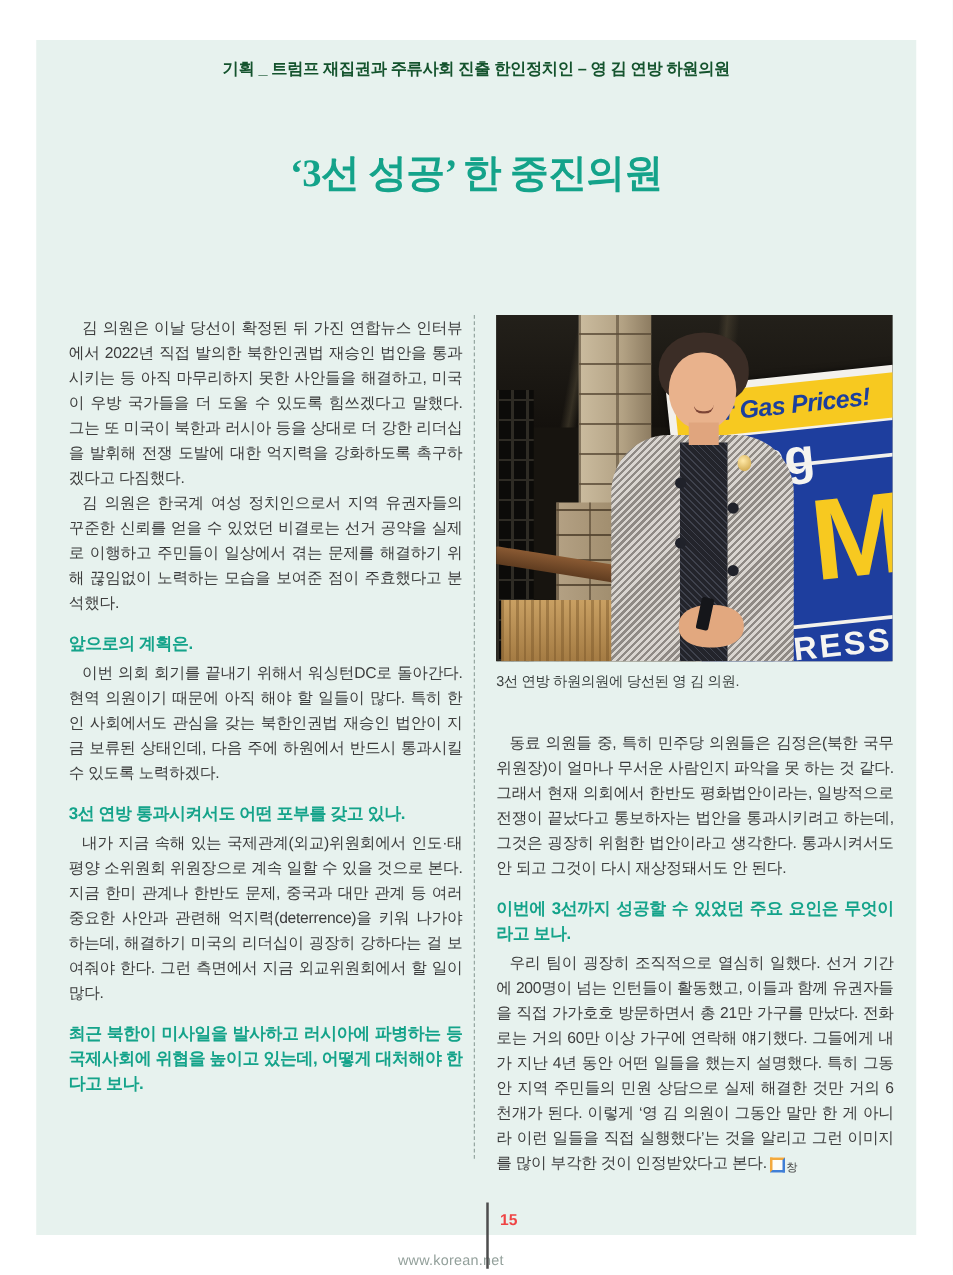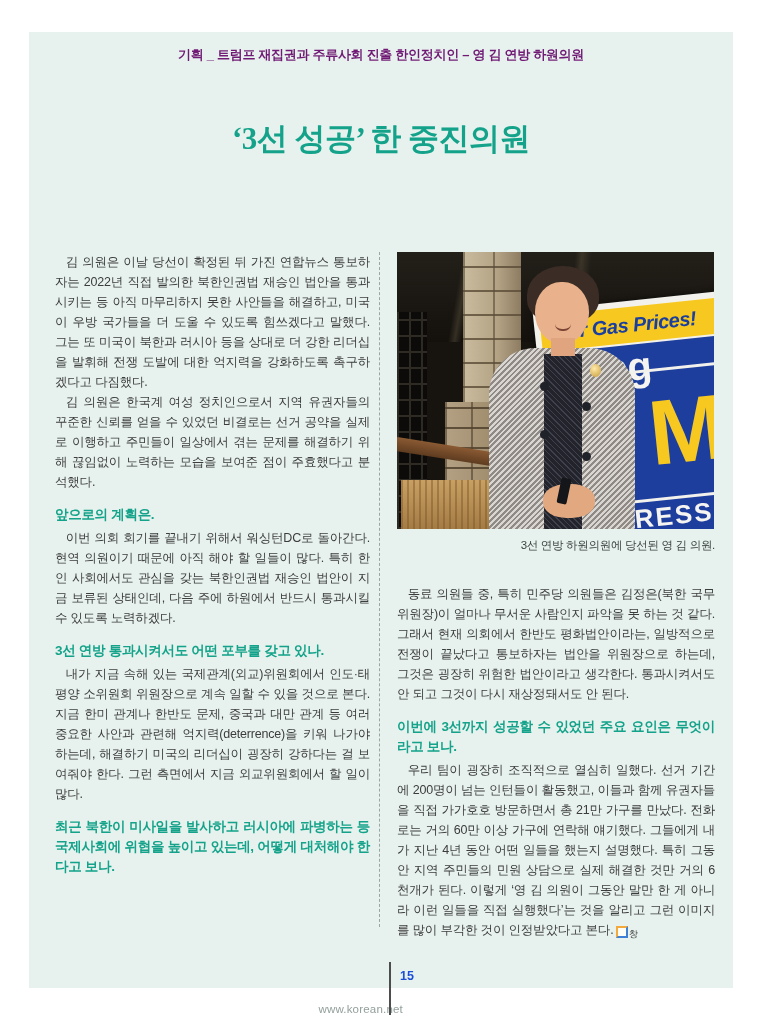--- a/index.html
+++ b/index.html
@@ -12,21 +12,21 @@
 
   
   .panel {
     position:absolute; left:29px; top:32px; width:704px; height:956px;
     background:#e7f2ee;
   }
 
   
   .kicker {
     position:absolute; left:0; top:14px; width:100%;
-    text-align:center; font-size:13px; font-weight:bold; color:#701a75;
+    text-align:center; font-size:13px; font-weight:bold; color:#14532d;
     letter-spacing:-0.3px;
   }
 
   
   .title {
     position:absolute; left:0; top:84px; width:100%;
     text-align:center; color:#14a38a;
     font-family:"Liberation Serif","DejaVu Serif",serif;
     font-weight:bold; font-size:31px; line-height:46px; letter-spacing:-0.5px;
   }
@@ -170,21 +170,21 @@
   .ph-hands {
     position:absolute; left:146px; top:232px; width:52px; height:34px;
     background:#e2a87f; border-radius:45%;
   }
   .ph-phone {
     position:absolute; left:162px; top:226px; width:10px; height:26px;
     background:#15161a; border-radius:2px; transform:rotate(12deg);
   }
 
   .caption {
-    margin-top:9px; font-size:11.5px; color:#3d4341; letter-spacing:-0.3px;text-align:right;
+    margin-top:9px; font-size:11.5px; color:#3d4341; letter-spacing:-0.3px;
   }
   .first-answer { margin-top:31px; }
 
   .end-mark {
     display:inline-block; width:12px; height:12px; margin-left:3px;
     background:#fdfdf8;
     border:2px solid #f3a93c;
     border-right-color:#3f7fd6; border-bottom-color:#3f7fd6;
     font-size:9px; line-height:12px; text-align:center; color:#444;
     vertical-align:-3px;
@@ -193,39 +193,39 @@
   
   .footer-site {
     position:absolute; left:214px; top:971px; width:160px; text-align:right;
     font-size:11.5px; color:#93a09b; letter-spacing:0.2px;
   }
   .footer-bar {
     position:absolute; left:389px; top:962px; width:2px; height:53px; background:#4d4d4d;
   }
   .footer-page {
     position:absolute; left:400px; top:969px;
-    font-size:12.5px; font-weight:bold; color:#1d4ed8;
+    font-size:12.5px; font-weight:bold; color:#ef4444;
   }
 </style>
 </head>
 <body>
 
 <div class="sheet">
   <div class="panel">
 
     <div class="kicker">기획 _ 트럼프 재집권과 주류사회 진출 한인정치인 – 영 김 연방 하원의원</div>
 
     <h1 class="title">
       <span>‘3선 성공’ 한 중진의원</span><br>
     </h1>
 
     <div class="columns">
 
       <div class="col-left">
-        <p class="body-p indent">김 의원은 이날 당선이 확정된 뒤 가진 연합뉴스 통보하자는 2022년 직접 발의한 북한인권법 재승인 법안을 통과시키는 등 아직 마무리하지 못한 사안들을 해결하고, 미국이 우방 국가들을 더 도울 수 있도록 힘쓰겠다고 말했다. 그는 또 미국이 북한과 러시아 등을 상대로 더 강한 리더십을 발휘해 전쟁 도발에 대한 억지력을 강화하도록 촉구하겠다고 다짐했다.</p>
+        <p class="body-p indent">김 의원은 이날 당선이 확정된 뒤 가진 연합뉴스 인터뷰에서 2022년 직접 발의한 북한인권법 재승인 법안을 통과시키는 등 아직 마무리하지 못한 사안들을 해결하고, 미국이 우방 국가들을 더 도울 수 있도록 힘쓰겠다고 말했다. 그는 또 미국이 북한과 러시아 등을 상대로 더 강한 리더십을 발휘해 전쟁 도발에 대한 억지력을 강화하도록 촉구하겠다고 다짐했다.</p>
         <p class="body-p indent">김 의원은 한국계 여성 정치인으로서 지역 유권자들의 꾸준한 신뢰를 얻을 수 있었던 비결로는 선거 공약을 실제로 이행하고 주민들이 일상에서 겪는 문제를 해결하기 위해 끊임없이 노력하는 모습을 보여준 점이 주효했다고 분석했다.</p>
 
         <h3 class="q-head">앞으로의 계획은.</h3>
         <p class="body-p indent">이번 의회 회기를 끝내기 위해서 워싱턴DC로 돌아간다. 현역 의원이기 때문에 아직 해야 할 일들이 많다. 특히 한인 사회에서도 관심을 갖는 북한인권법 재승인 법안이 지금 보류된 상태인데, 다음 주에 하원에서 반드시 통과시킬 수 있도록 노력하겠다.</p>
 
         <h3 class="q-head">3선 연방 통과시켜서도 어떤 포부를 갖고 있나.</h3>
         <p class="body-p indent">내가 지금 속해 있는 국제관계(외교)위원회에서 인도·태평양 소위원회 위원장으로 계속 일할 수 있을 것으로 본다. 지금 한미 관계나 한반도 문제, 중국과 대만 관계 등 여러 중요한 사안과 관련해 억지력(deterrence)을 키워 나가야 하는데, 해결하기 미국의 리더십이 굉장히 강하다는 걸 보여줘야 한다. 그런 측면에서 지금 외교위원회에서 할 일이 많다.</p>
 
         <h3 class="q-head">최근 북한이 미사일을 발사하고 러시아에 파병하는 등 국제사회에 위협을 높이고 있는데, 어떻게 대처해야 한다고 보나.</h3>
       </div>
@@ -263,21 +263,21 @@
           <div class="ph-hair"></div>
           <div class="ph-face"></div>
           <div class="ph-smile"></div>
           <div class="ph-neck"></div>
           <div class="ph-hands"></div>
           <div class="ph-phone"></div>
         </div>
 
         <div class="caption">3선 연방 하원의원에 당선된 영 김 의원.</div>
 
-        <p class="body-p indent first-answer">동료 의원들 중, 특히 민주당 의원들은 김정은(북한 국무위원장)이 얼마나 무서운 사람인지 파악을 못 하는 것 같다. 그래서 현재 의회에서 한반도 평화법안이라는, 일방적으로 전쟁이 끝났다고 통보하자는 법안을 위원장으로 하는데, 그것은 굉장히 위험한 법안이라고 생각한다. 통과시켜서도 안 되고 그것이 다시 재상정돼서도 안 된다.</p>
+        <p class="body-p indent first-answer">동료 의원들 중, 특히 민주당 의원들은 김정은(북한 국무위원장)이 얼마나 무서운 사람인지 파악을 못 하는 것 같다. 그래서 현재 의회에서 한반도 평화법안이라는, 일방적으로 전쟁이 끝났다고 통보하자는 법안을 통과시키려고 하는데, 그것은 굉장히 위험한 법안이라고 생각한다. 통과시켜서도 안 되고 그것이 다시 재상정돼서도 안 된다.</p>
 
         <h3 class="q-head">이번에 3선까지 성공할 수 있었던 주요 요인은 무엇이라고 보나.</h3>
         <p class="body-p indent"><span>우리 팀이 굉장히 조직적으로 열심히 일했다. 선거 기간에 200명이 넘는 인턴들이 활동했고, 이들과 함께 유권자들을 직접 가가호호 방문하면서 총 21만 가구를 만났다. 전화로는 거의 60만 이상 가구에 연락해 얘기했다. 그들에게 내가 지난 4년 동안 어떤 일들을 했는지 설명했다. 특히 그동안 지역 주민들의 민원 상담으로 실제 해결한 것만 거의 6천개가 된다. 이렇게 ‘영 김 의원이 그동안 말만 한 게 아니라 이런 일들을 직접 실행했다’는 것을 알리고 그런 이미지를 많이 부각한 것이 인정받았다고 본다.</span><span class="end-mark">창</span></p>
 
       </div>
     </div>
 
     <div class="footer-site">www.korean.net</div>
   </div>
 

